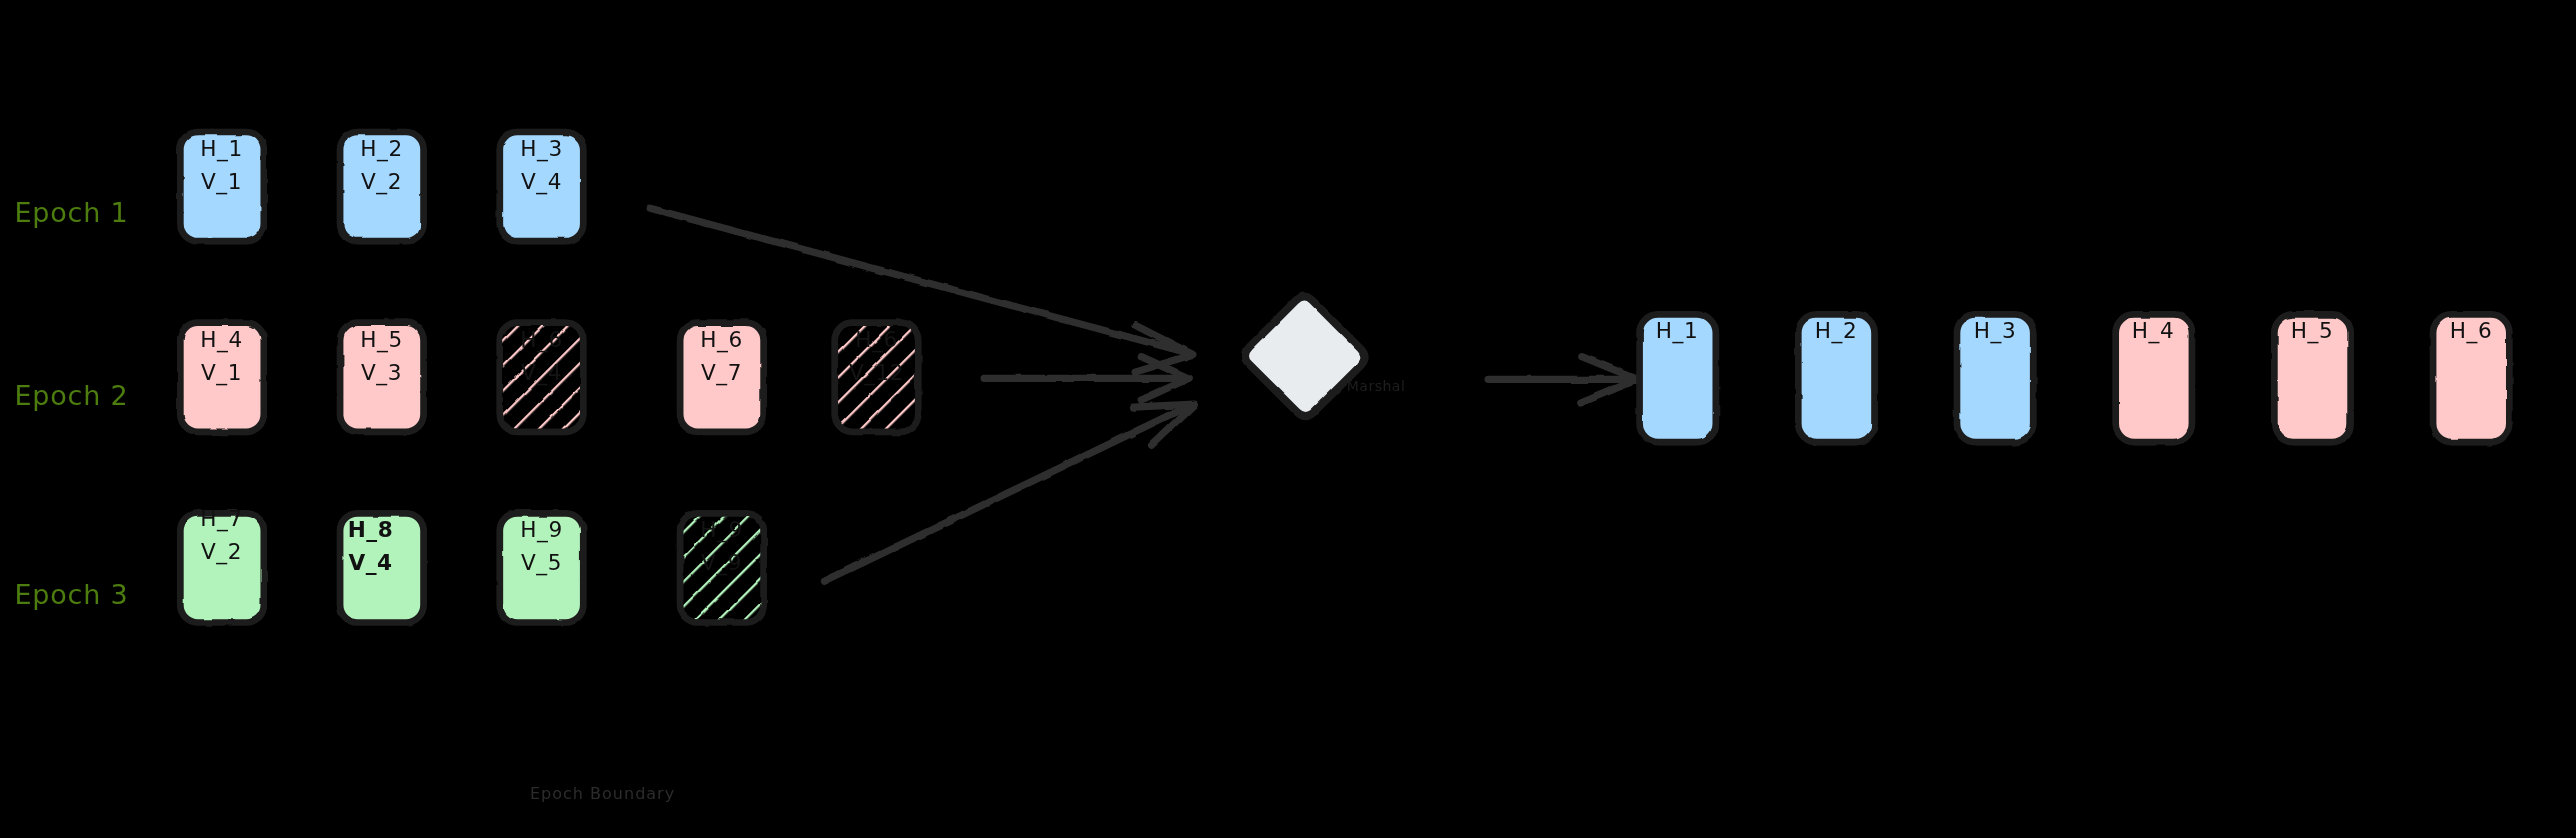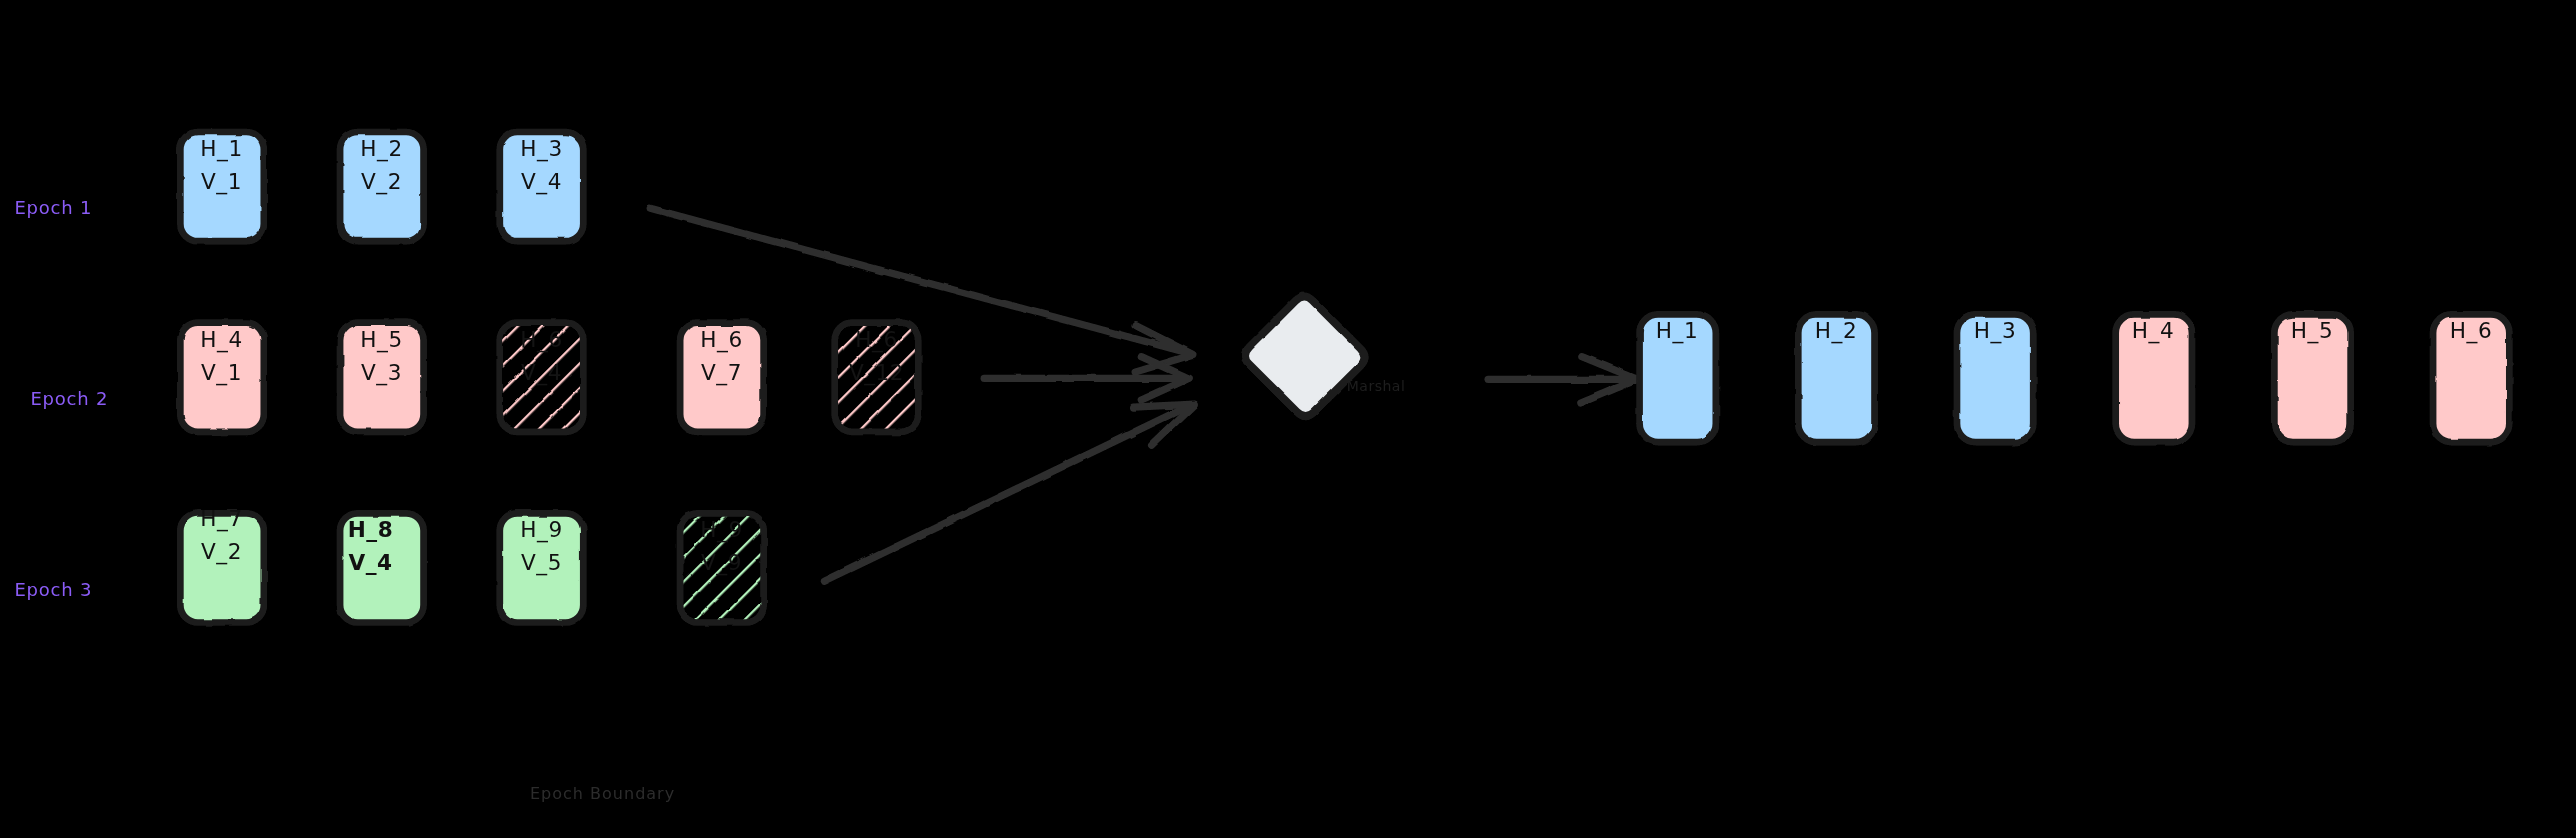--- a/index.html
+++ b/index.html
@@ -10,21 +10,21 @@
   }
   #stage{position:absolute;inset:0;width:3072px;height:839px;}
   svg#canvas{position:absolute;left:0;top:0;width:3072px;height:839px;display:block;}
 
   
   .lbl{
     position:absolute;color:#2b2b2b;white-space:nowrap;
     font-size:20.6px;letter-spacing:0.8px;
     font-family:"DejaVu Sans","Liberation Sans",sans-serif;
   }
-  .epoch-lbl{font-size:18px;color:#8b5cf6;}
+  .epoch-lbl{font-size:27px;color:#4d7c0f;}
   .boundary-lbl{font-size:16px;color:#2c2c2c;letter-spacing:1px;}
 
   .boxtxt{
     position:absolute;display:flex;flex-direction:column;
     align-items:center;justify-content:flex-start;
     color:#111;font-size:21.6px;line-height:1.55;
     pointer-events:none;white-space:nowrap;
     font-family:"DejaVu Sans","Liberation Sans",sans-serif;
     letter-spacing:0.5px;
   }
@@ -126,21 +126,21 @@
       <rect x="4106" y="610" width="148" height="248" rx="36" fill="#ffc9c9" stroke="#1e1e1e" stroke-width="13"></rect>
       <rect x="4414" y="610" width="148" height="248" rx="36" fill="#ffc9c9" stroke="#1e1e1e" stroke-width="13"></rect>
       <rect x="4722" y="610" width="148" height="248" rx="36" fill="#ffc9c9" stroke="#1e1e1e" stroke-width="13"></rect>
       <rect x="5030" y="610" width="148" height="248" rx="36" fill="#b2f2bb" stroke="#1e1e1e" stroke-width="13"></rect>
       <rect x="5338" y="610" width="148" height="248" rx="36" fill="#b2f2bb" stroke="#1e1e1e" stroke-width="13"></rect>
       <rect x="5646" y="610" width="148" height="248" rx="36" fill="#b2f2bb" stroke="#1e1e1e" stroke-width="13"></rect>
     </g>
   </svg>
 
   <div class="lbl epoch-lbl" style="left:14.4px;top:197px;" data-bind="diagram.epochs.0.label">Epoch 1</div>
-  <div class="lbl epoch-lbl" style="left:14.4px;top:388px;margin-left:16px;" data-bind="diagram.epochs.1.label">Epoch 2</div>
+  <div class="lbl epoch-lbl" style="left:14.4px;top:380px;" data-bind="diagram.epochs.1.label">Epoch 2</div>
   <div class="lbl epoch-lbl" style="left:14.4px;top:579px;" data-bind="diagram.epochs.2.label">Epoch 3</div>
 
   <div class="lbl boundary-lbl" style="left:530px;top:784px;" data-bind="diagram.boundary_label">Epoch Boundary</div>
 
   <div class="diamondtxt" style="left:1273px;top:370px;width:206px;height:31px;" data-bind="diagram.processor_label">Marshal</div>
 
   <div class="boxtxt" style="left:180px;top:132px;width:83px;height:109px;">
     <span data-bind="diagram.epochs.0.boxes.0.h">H_1</span>
     <span data-bind="diagram.epochs.0.boxes.0.v">V_1</span>
   </div>

